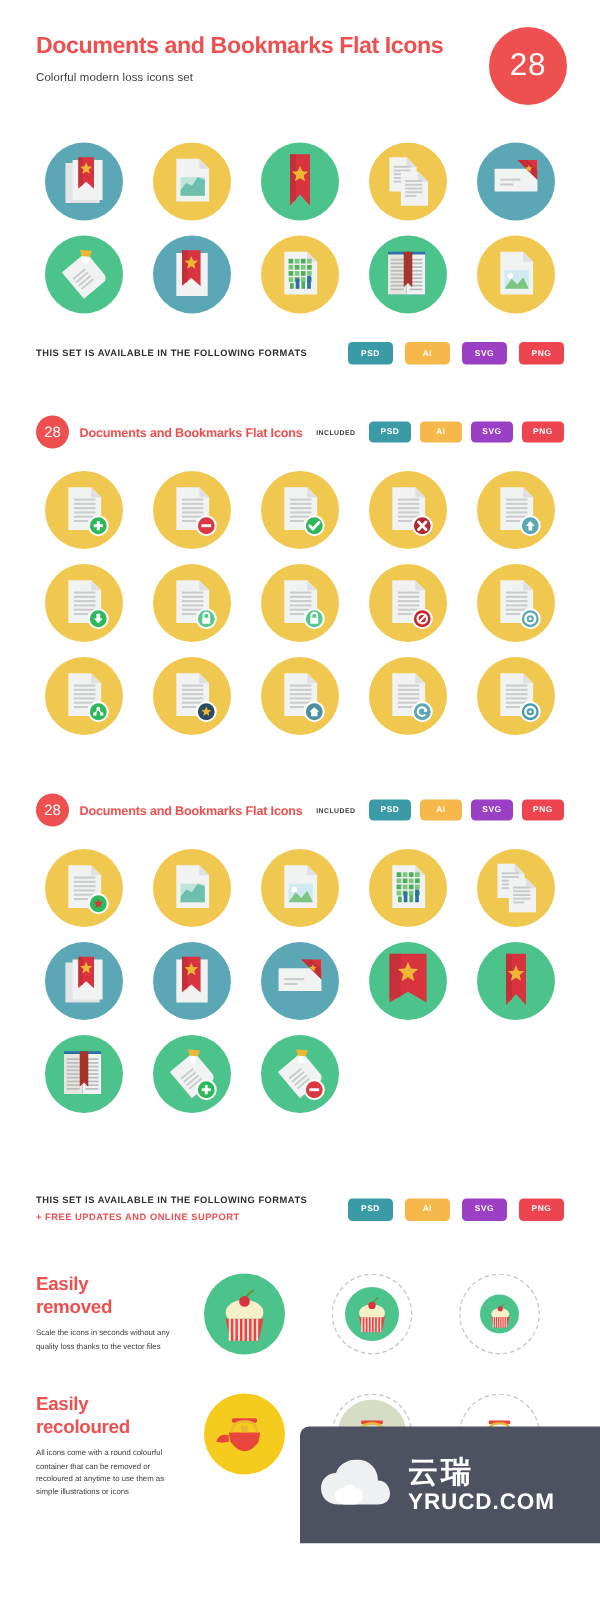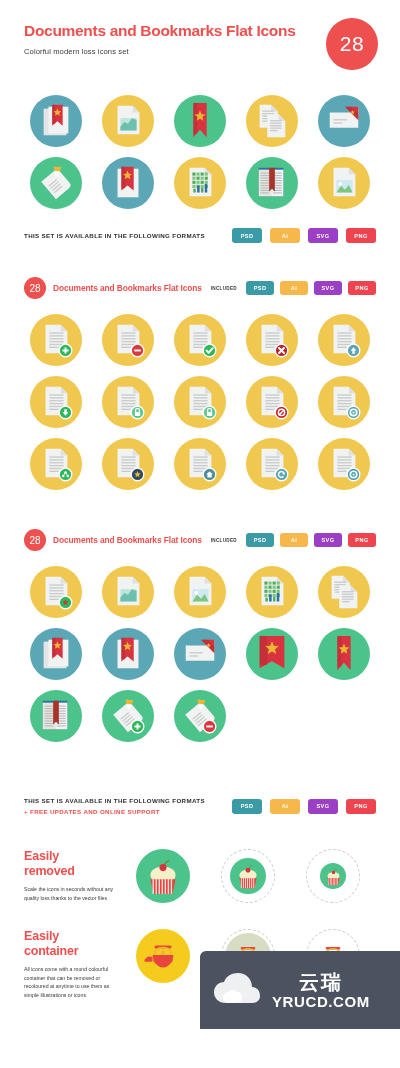--- a/index.html
+++ b/index.html
@@ -158,21 +158,21 @@
     position: absolute;
     right: 0; bottom: 0;
     width: 200px; height: 78px;
     background: #4d5260;
     border-radius: 6px 0 0 0;
     display: flex; align-items: center;
     padding-left: 14px;
     gap: 12px;
   }
   .wm-text { color: #fff; }
-  .wm-cn { font-size: 20px; font-weight: bold; letter-spacing: 2px; line-height: 1.1; text-align: center; }
+  .wm-cn { font-size: 20px; font-weight: bold; letter-spacing: 2px; line-height: 1.1; }
   .wm-en { font-size: 15px; font-weight: bold; letter-spacing: 0.6px; }
 
   .spacer-lg { height: 34px; }
   .spacer-md { height: 18px; }
   .spacer-sm { height: 10px; }
 </style>
 </head>
 <body>
 
 <div class="page">
@@ -974,21 +974,21 @@
         </div>
       </div>
   </div>
 
   <div class="spacer-sm"></div>
 
   <div class="feature">
     <div class="feat-text">
       <div class="feat-title">
         <span>Easily</span><br>
-        <span>container</span>
+        <span>recoloured</span>
       </div>
       <div class="feat-body">All icons come with a round colourful container that can be removed or recoloured at anytime to use them as simple illustrations or icons</div>
     </div>
     <div class="feat-demo" id="demo-teapots">
         <div class="demo-wrap" style="width: 58px; height: 58px;">
           <div class="circ" style="width: 54px; height: 54px; background: rgb(245, 204, 30);">
             <svg width="44" height="44" viewBox="0 0 42 42">
               <path d="M12 26 q9 12 18 0 L31 20 H11 Z" fill="#e8453c"></path>
               <path d="M11 22 q-6 -2 -8 4 q4 1 8 0 Z" fill="#e8453c"></path>
               <rect x="13" y="11" width="16" height="2.8" rx="1" fill="#e8453c"></rect>

